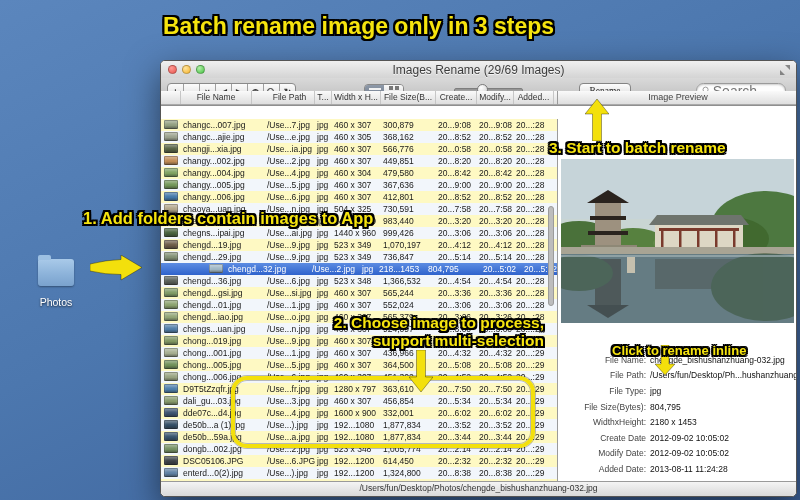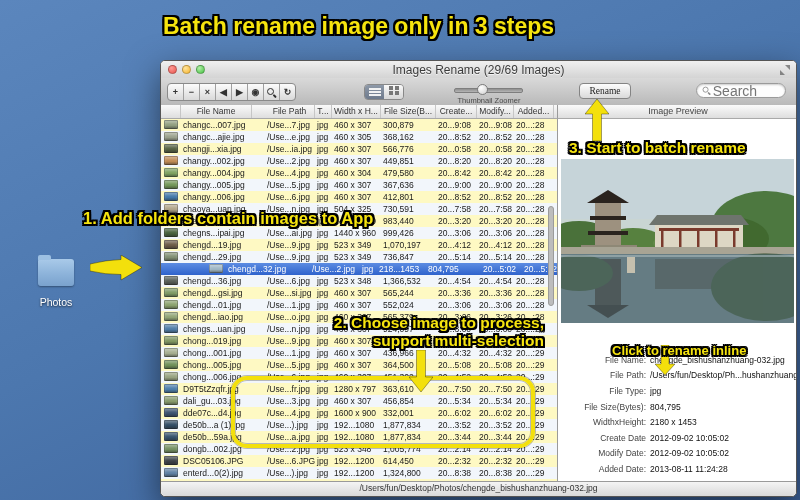--- a/index.html
+++ b/index.html
@@ -11,21 +11,21 @@
   
   .ann{
     position:absolute;font-weight:bold;color:#f6e40e;white-space:nowrap;z-index:50;
     text-shadow:-2px -2px 0 #000,0 -2px 0 #000,2px -2px 0 #000,-2px 0 0 #000,2px 0 0 #000,
                 -2px 2px 0 #000,0 2px 0 #000,2px 2px 0 #000,
                 -1px -1px 0 #000,1px -1px 0 #000,-1px 1px 0 #000,1px 1px 0 #000;
   }
   .headline{left:163px;top:13px;font-size:23px;}
   .step1{left:83px;top:209px;font-size:16.5px;}
   .step2{left:322px;top:314px;font-size:15.5px;width:222px;text-align:right;line-height:18px;}
-  .step3{left:569px;top:139px;font-size:15.5px;}
+  .step3{left:549px;top:139px;font-size:15.5px;}
   .inline-ann{left:612px;top:324px;font-size:13px;margin-top:19px;}
   .arrow{position:absolute;z-index:49;}
   .hl-box{
     position:absolute;left:231px;top:376px;width:296px;height:64px;z-index:48;
     border:4px solid #f3e00c;border-radius:16px;
     box-shadow:0 0 0 1px rgba(0,0,0,.25), inset 0 0 0 1px rgba(0,0,0,.25);
   }
   
   .folder{position:absolute;left:38px;top:259px;width:36px;height:27px;
     background:linear-gradient(180deg,#a9cae9 0%,#8db3da 55%,#7aa2cd 100%);
@@ -70,21 +70,21 @@
   .zoomer-label{position:absolute;left:278px;top:18px;width:100px;text-align:center;font-size:7.5px;color:#4a4a4a;}
   .rename-btn{position:absolute;left:418px;top:5px;width:52px;height:16px;border:1px solid #848484;border-radius:4px;
     background:linear-gradient(#fdfdfd,#dadada);font-size:9.5px;color:#222;font-family:Liberation Serif, serif;
     padding:0;line-height:14px;}
   .search{position:absolute;left:535px;top:5px;width:90px;height:15px;border:1px solid #9a9a9a;border-radius:9px;
     background:#fdfdfd;box-shadow:inset 0 1px 2px rgba(0,0,0,.2);display:flex;align-items:center;padding:0 5px;box-sizing:border-box;}
   .search input{border:none;outline:none;background:transparent;width:100%;font-size:14px;color:#555;
     font-family:"Liberation Sans",sans-serif;padding:0;margin-left:3px;}
   .mag.small{transform:scale(.85);opacity:.55;}
   
-  .thead,.pv-head{position:absolute;top:44px;height:14px;background:linear-gradient(#fafafa,#dedede);
+  .thead,.pv-head{position:absolute;top:30px;height:14px;background:linear-gradient(#fafafa,#dedede);
     border-bottom:1px solid #a9a9a9;box-sizing:border-box;}
   .thead{left:0;width:396px;display:flex;}
   .hc{font-size:8.5px;color:#333;text-align:center;line-height:13px;border-right:1px solid #c6c6c6;
     overflow:hidden;white-space:nowrap;box-sizing:border-box;}
   .pv-head{left:396px;width:241px;border-left:1px solid #9a9a9a;text-align:center;font-size:9px;color:#444;line-height:13px;}
   
   .tbody{position:absolute;left:0;top:58px;width:396px;height:365px;overflow:hidden;background:#fef9c3;}
   .trow{display:flex;height:12px;line-height:12px;font-size:8.5px;color:#1a1a1a;}
   .trow.alt{background:#f2f6fb;}
   .trow.sel{background:linear-gradient(#5c8ce2,#2f63cc);color:#fff;padding-left:45px;}

